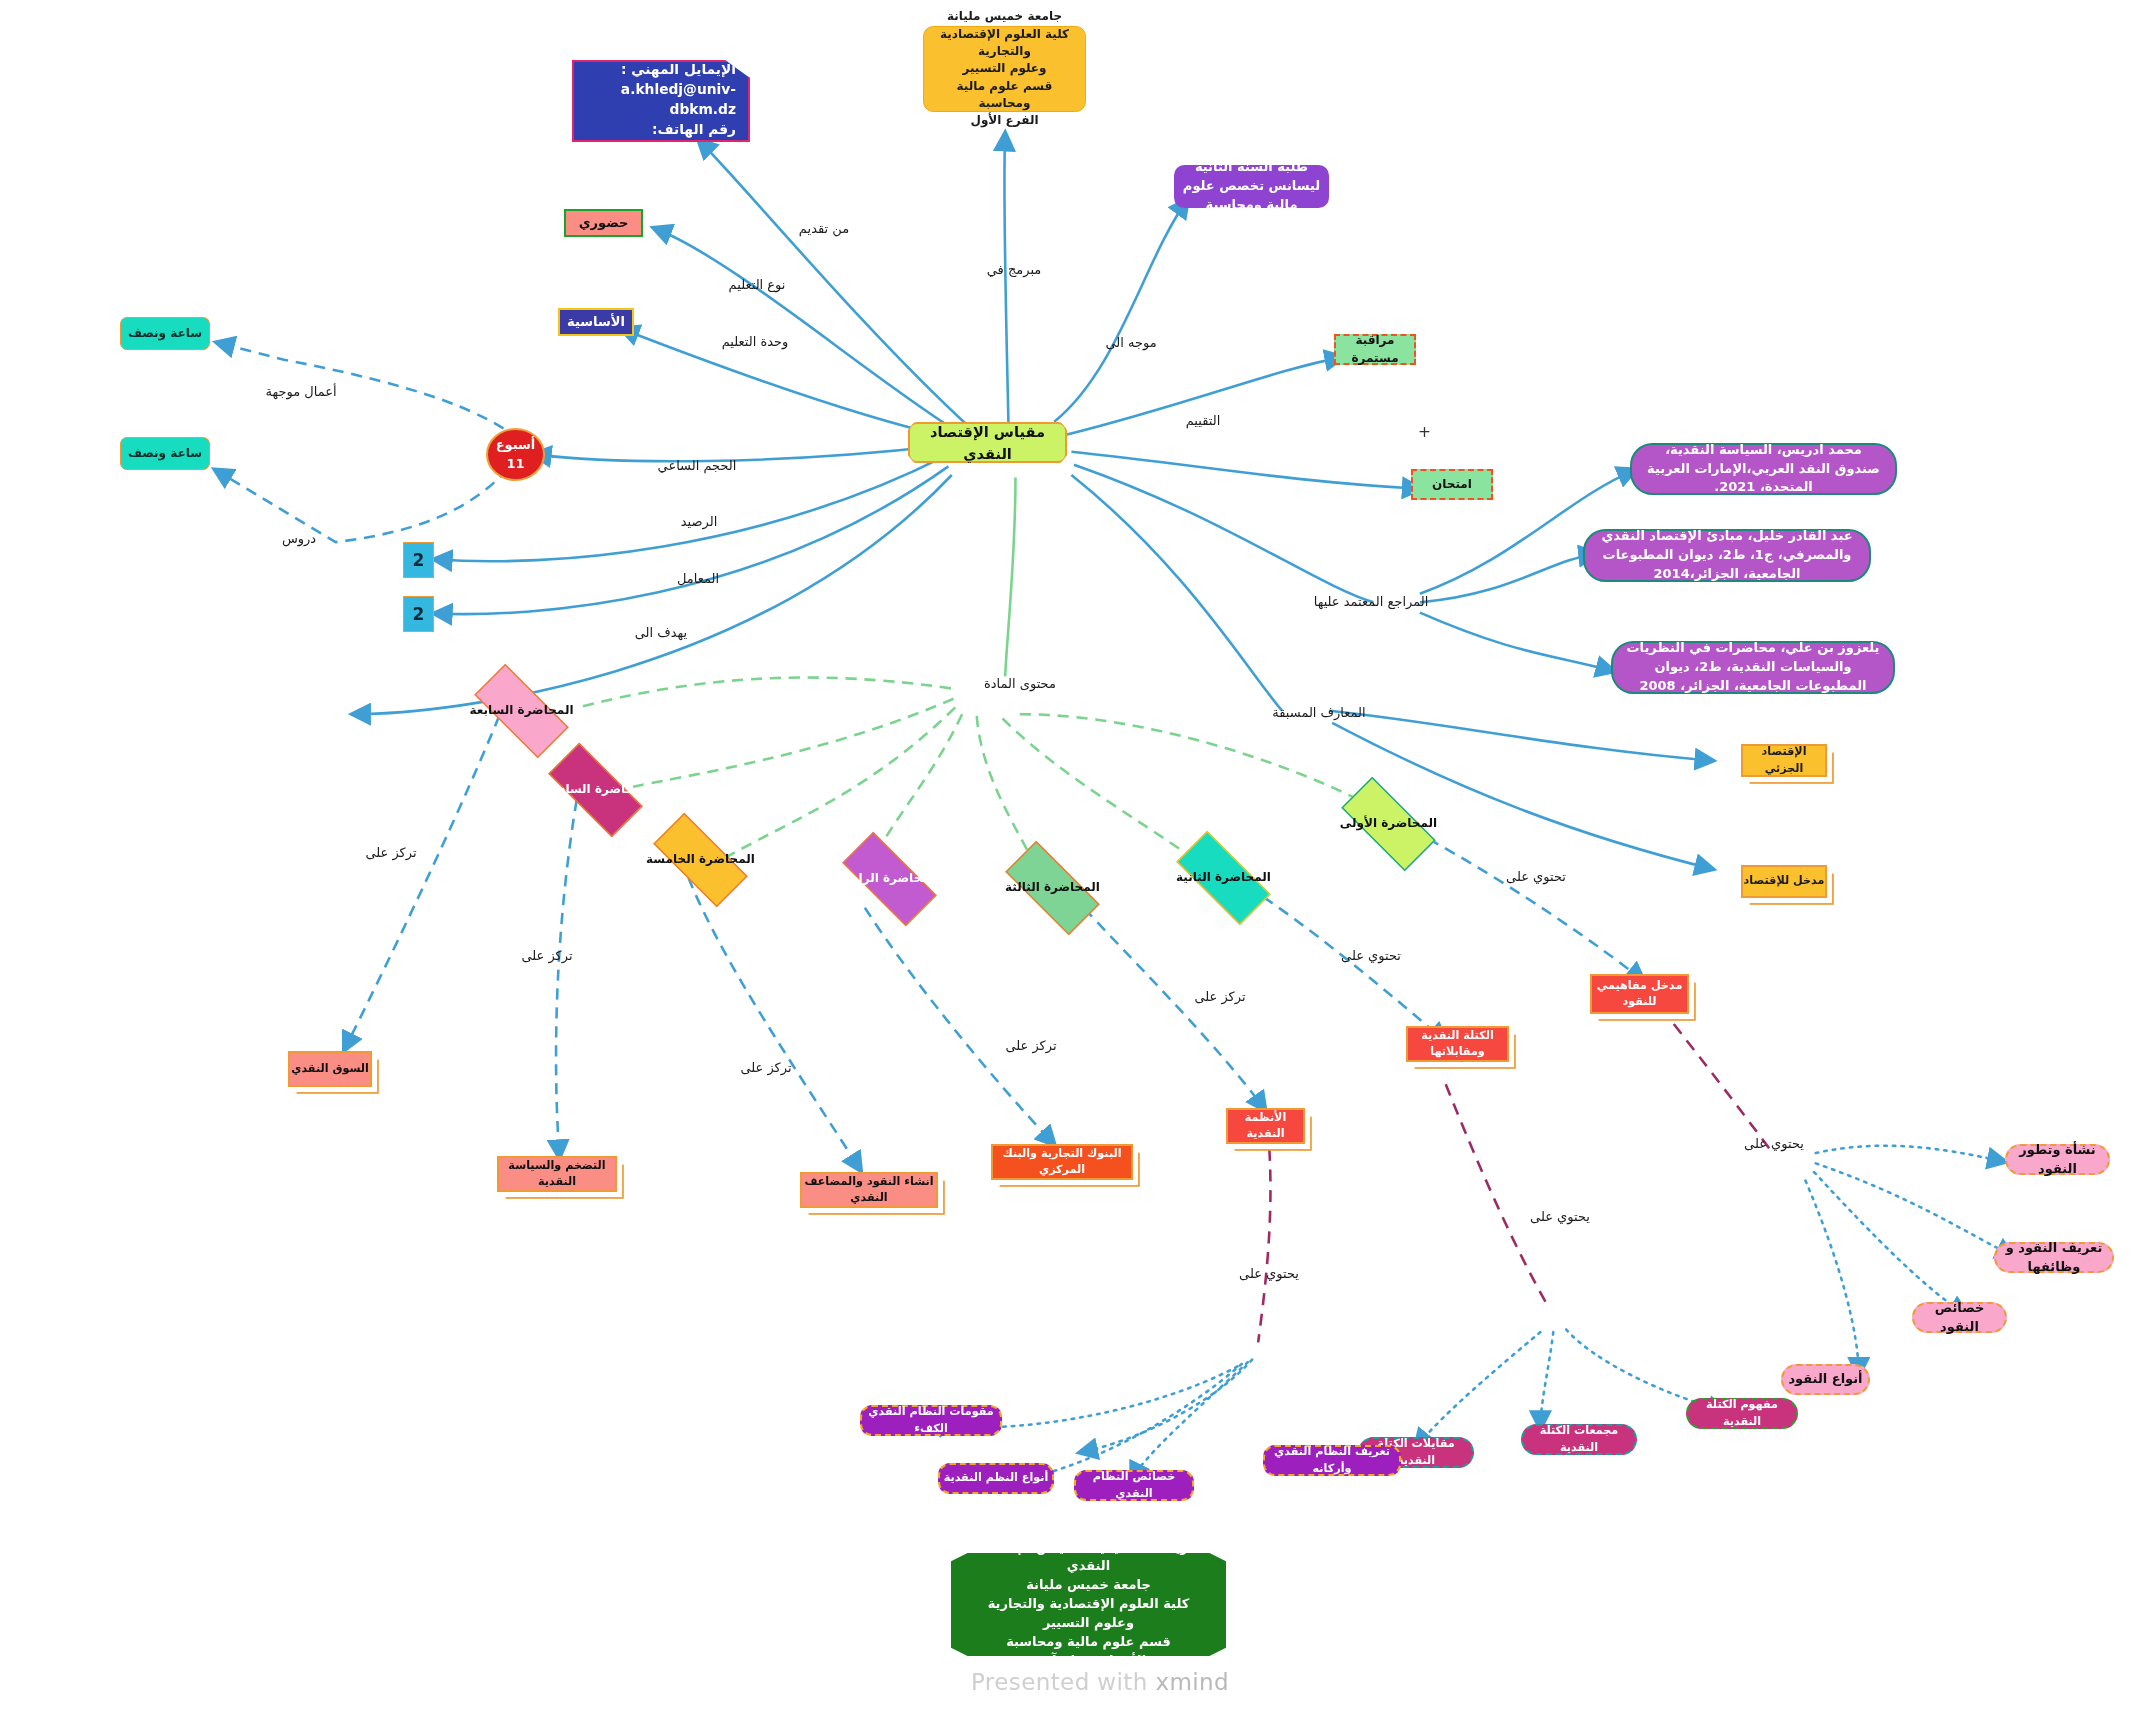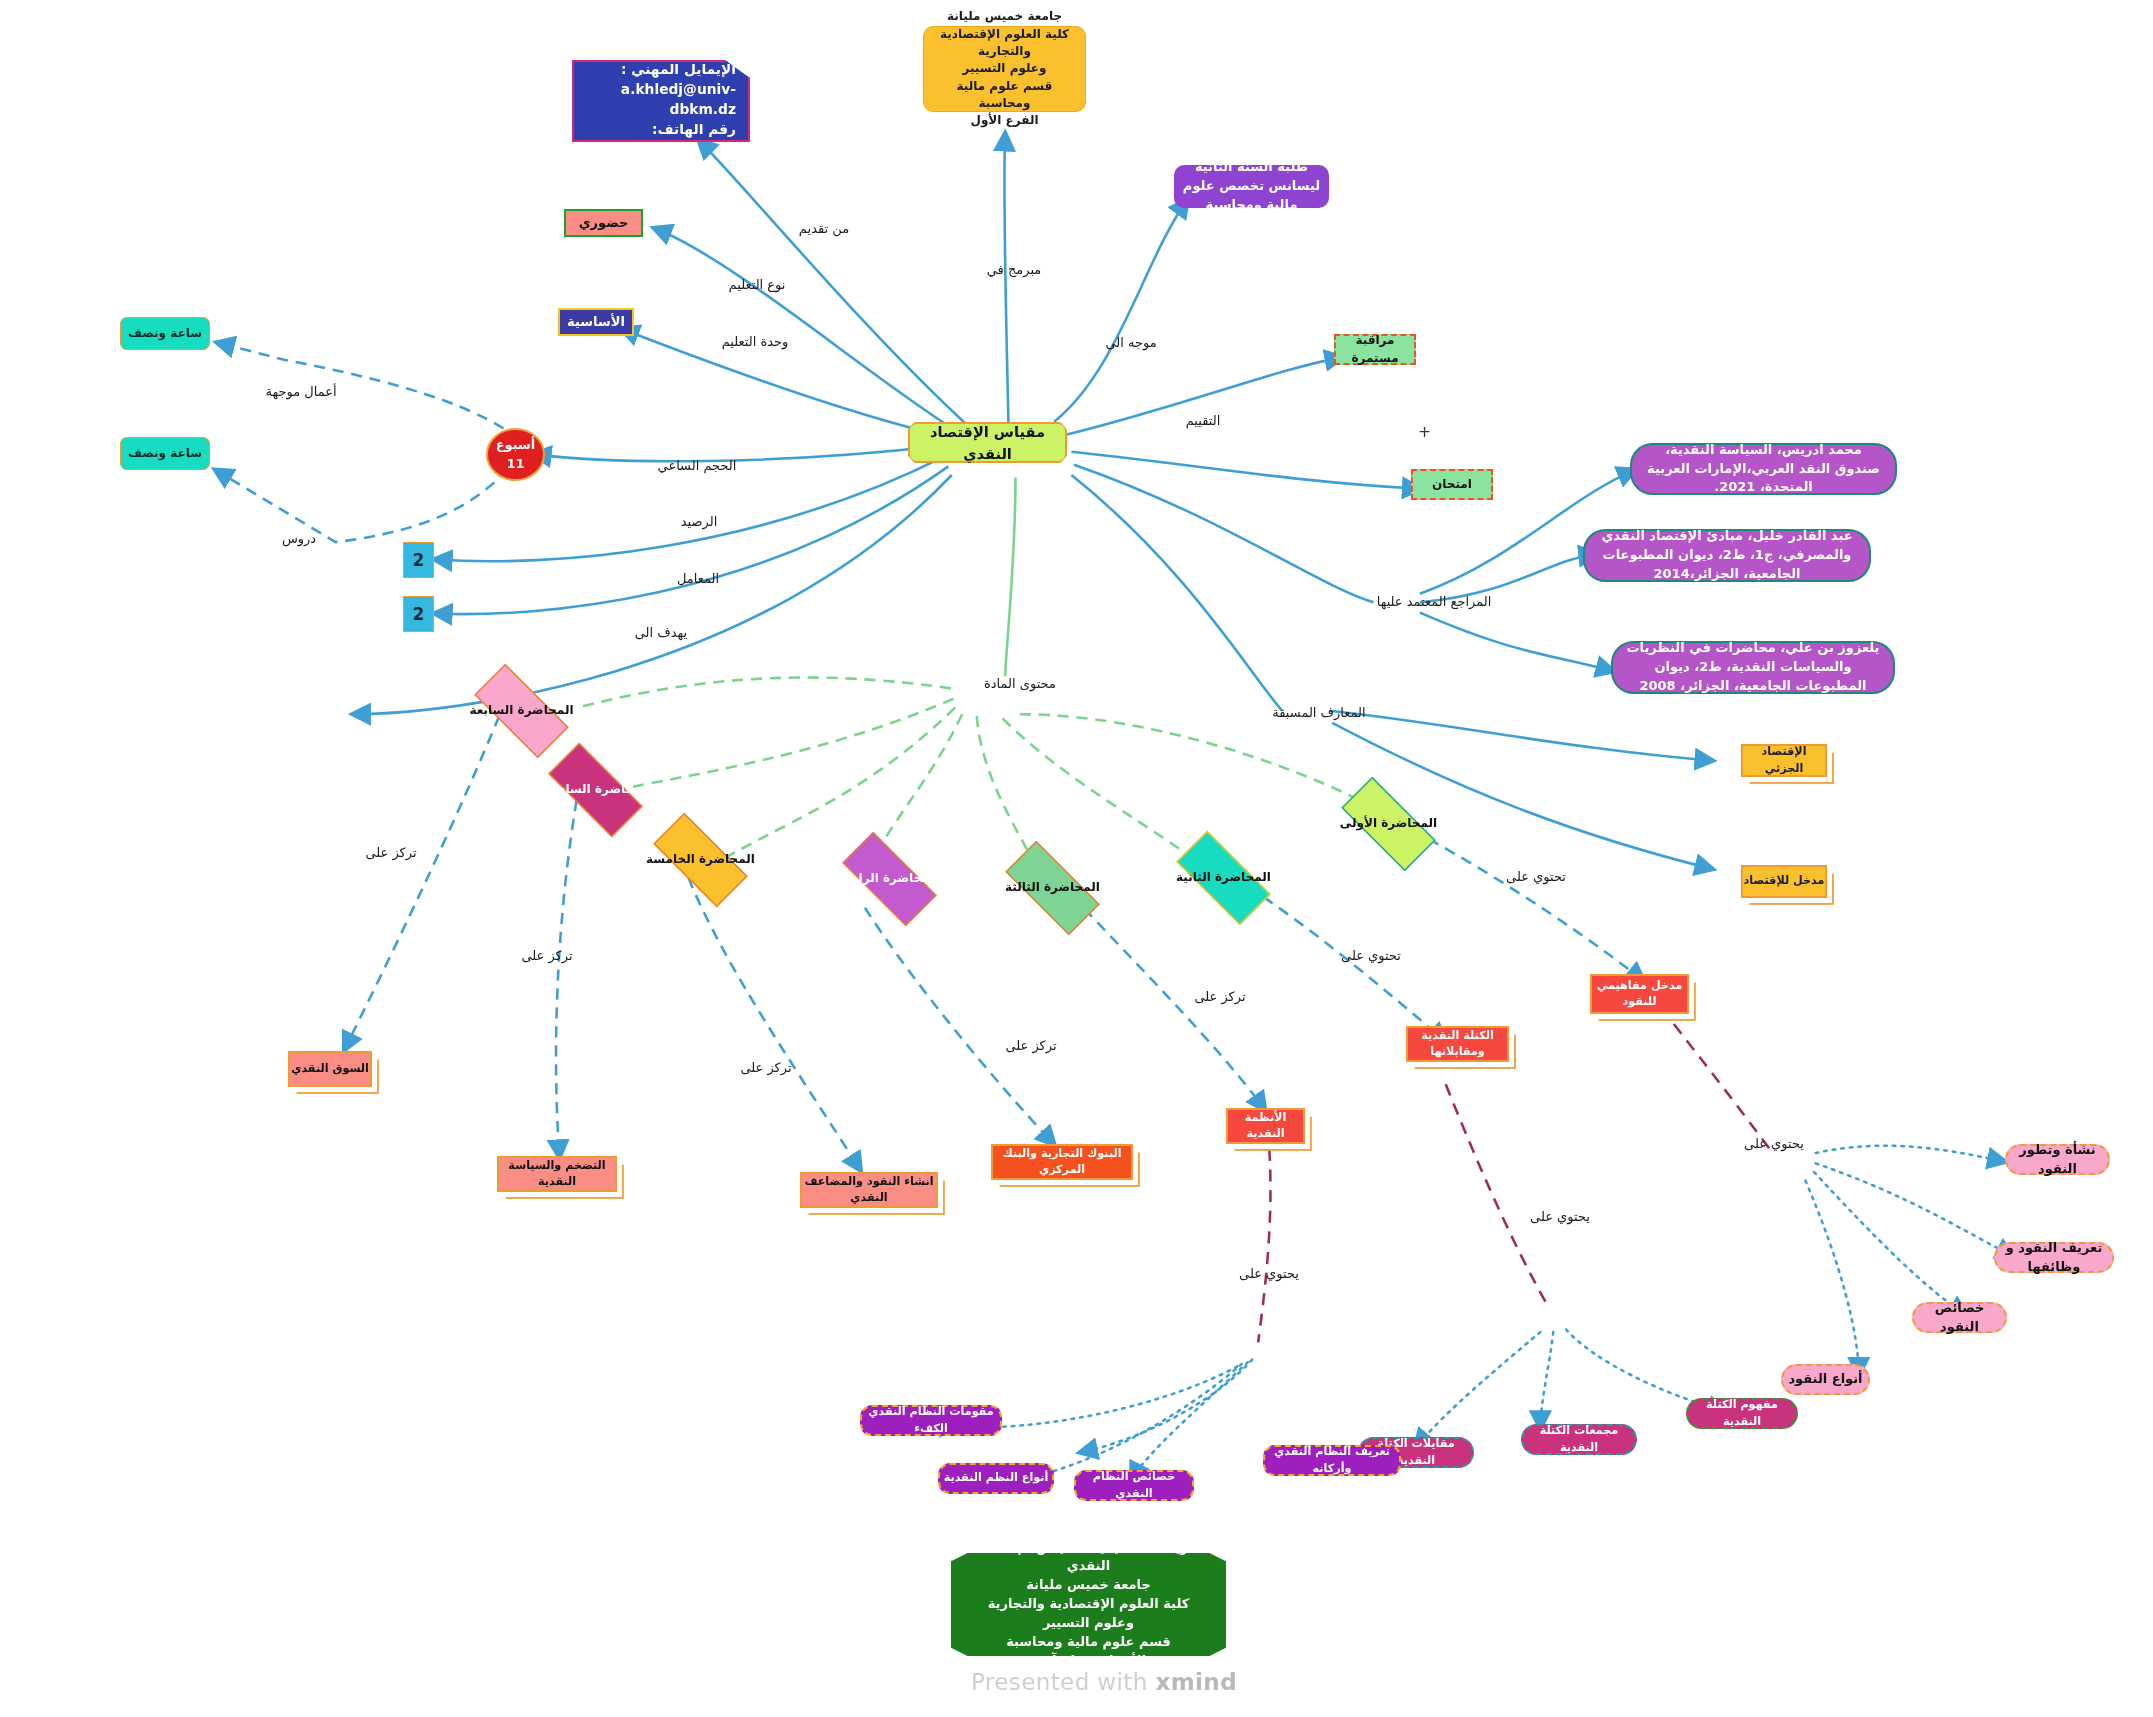--- a/index.html
+++ b/index.html
@@ -47,21 +47,21 @@
             font-size:13px;font-weight:700;}
   .magpill{background:#c9337d;border:2.6px dashed #1b9e9e;border-radius:19px;color:#fff;
            font-size:11.2px;font-weight:700;}
   .magpill.green{border-color:#2aa02a;}
   .violetpill{background:#9c1fbe;border:2.6px dashed #f5a623;border-radius:12px;color:#fff;
               font-size:11.2px;font-weight:700;}
   .footer{background:#1c7d1c;color:#fff;font-size:13px;font-weight:600;padding:12px 17px;
           clip-path:polygon(0 8%,6% 0,94% 0,100% 8%,100% 92%,94% 100%,6% 100%,0 92%);}
   .watermark{position:absolute;color:#cfcfcf;font-size:23px;letter-spacing:0.4px;
              font-family:"DejaVu Sans","Liberation Sans",sans-serif;}
-  .watermark b{color:#b9b9b9;font-weight:700;}
+  .watermark b{color:#b9b9b9;font-weight:400;}
   .plus{position:absolute;color:#333;font-size:15.5px;}
 </style>
 </head>
 <body>
 
 <div id="canvas">
 
   <svg id="wires" viewBox="0 0 2503 2000">
     <defs>
       <marker id="ab" markerWidth="9" markerHeight="9" refX="7" refY="4.5" orient="auto">
@@ -335,21 +335,21 @@
   <div class="lbl" style="left:1203px;top:420px;">التقييم</div>
   <div class="lbl" style="left:824px;top:228px;">من تقديم</div>
   <div class="lbl" style="left:757px;top:284px;">نوع التعليم</div>
   <div class="lbl" style="left:755px;top:341px;">وحدة التعليم</div>
   <div class="lbl" style="left:697px;top:465px;">الحجم الساعي</div>
   <div class="lbl" style="left:699px;top:521px;">الرصيد</div>
   <div class="lbl" style="left:698px;top:578px;">المعامل</div>
   <div class="lbl" style="left:661px;top:632px;">يهدف الى</div>
   <div class="lbl" style="left:301px;top:391px;">أعمال موجهة</div>
   <div class="lbl" style="left:299px;top:538px;">دروس</div>
-  <div class="lbl" style="left:1434px;top:601px;">المراجع المعتمد عليها</div>
+  <div class="lbl" style="left:1371px;top:601px;">المراجع المعتمد عليها</div>
   <div class="lbl" style="left:1319px;top:712px;">المعارف المسبقة</div>
   <div class="lbl" style="left:1020px;top:683px;">محتوى المادة</div>
 
   <div class="lbl" style="left:391px;top:852px;">تركز على</div>
   <div class="lbl" style="left:547px;top:955px;">تركز على</div>
   <div class="lbl" style="left:766px;top:1067px;">تركز على</div>
   <div class="lbl" style="left:1031px;top:1045px;">تركز على</div>
   <div class="lbl" style="left:1220px;top:996px;">تركز على</div>
   <div class="lbl" style="left:1371px;top:955px;">تحتوي على</div>
   <div class="lbl" style="left:1536px;top:876px;">تحتوي على</div>

